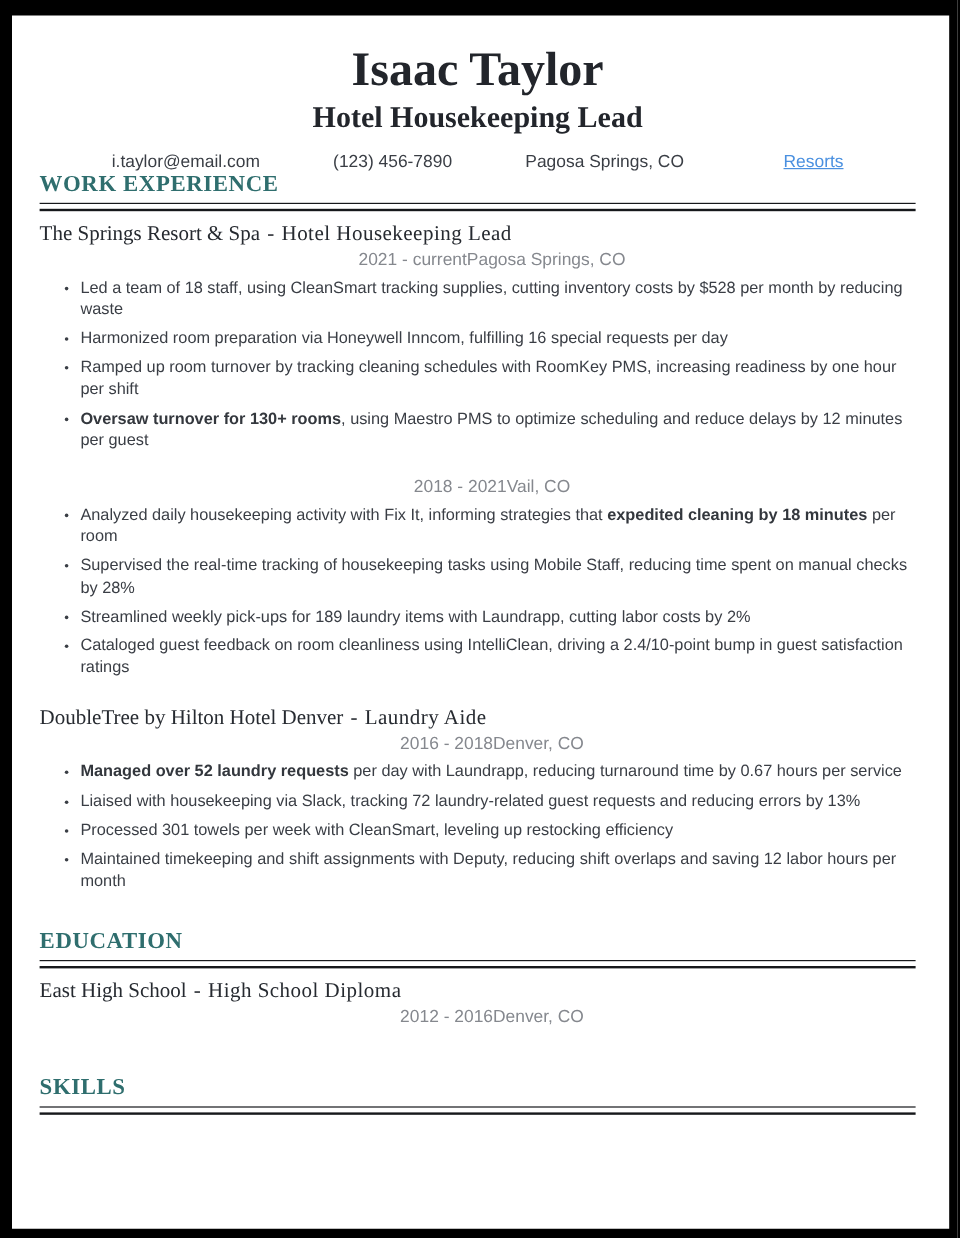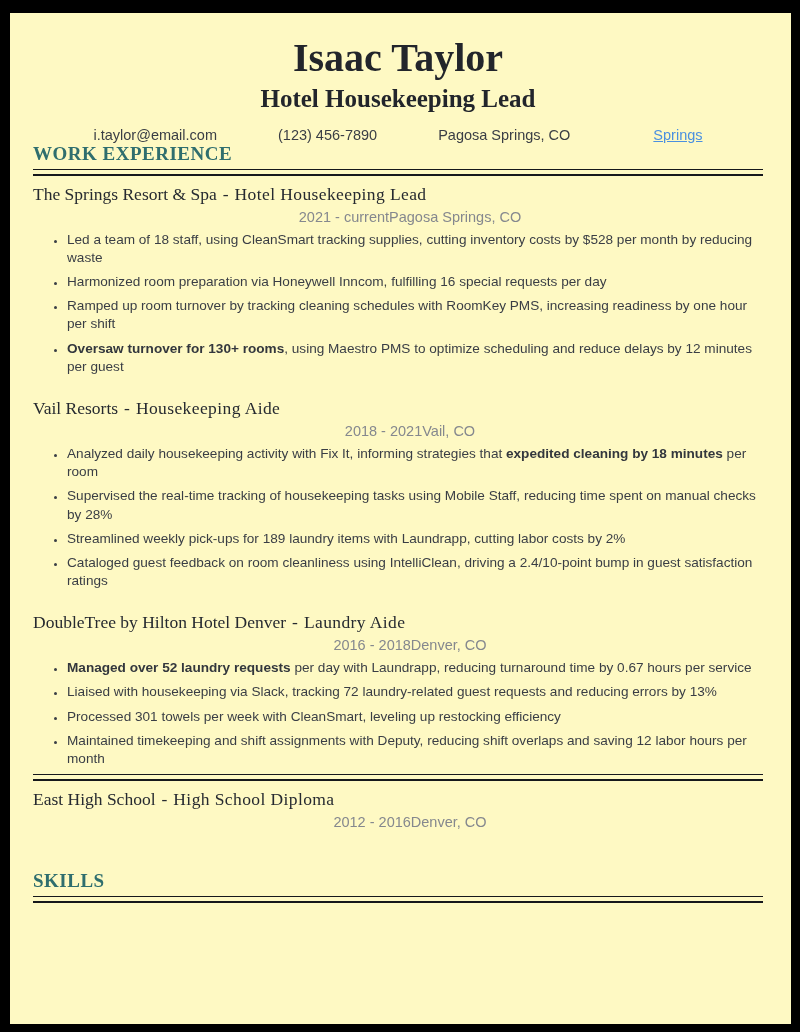--- a/index.html
+++ b/index.html
@@ -1,21 +1,21 @@
 <!DOCTYPE html>
 <html><head>
 <meta charset="utf-8">
 <style>
   html,body { margin:0; padding:0; background:#000; }
   .page {
     position: relative;
     width: 798px;
     height: 1032px;
     box-sizing: border-box;
-    background: #fef9c3;
+    background: #ffffff;
     border: solid #000000;
     border-width: 13px 7px 8px 10px;
     padding: 13px 28px 3px 23px;
     font-family: "Liberation Sans", "DejaVu Sans", sans-serif;
     color: #3a3e45;
     overflow: hidden;
   }
   
   .name {
     font-family: "Liberation Serif", "DejaVu Serif", serif;
@@ -112,21 +112,21 @@
 
 <div class="page">
 
   <header>
     <h1 class="name">Isaac Taylor</h1>
     <h2 class="subtitle">Hotel Housekeeping Lead</h2>
     <div class="contact-row">
       <span>i.taylor@email.com</span>
       <span>(123) 456-7890</span>
       <span>Pagosa Springs, CO</span>
-      <a href="#">Springs</a>
+      <a href="#">Resorts</a>
     </div>
   </header>
 
   <section class="sec-work">
     <h3 class="section-heading">WORK EXPERIENCE</h3>
     <div class="rule"></div>
     <div id="jobs-container">
   <div class="job">
     <div class="entry-title">
       <span class="company">The Springs Resort &amp; Spa</span><span class="dash">-</span><span class="role">Hotel Housekeeping Lead</span>
@@ -137,23 +137,20 @@
     </div>
     <ul class="bullets">
             <li><span>Led a team of 18 staff, using CleanSmart tracking supplies, cutting inventory costs by $528 per month by reducing waste</span></li>
             <li><span>Harmonized room preparation via Honeywell Inncom, fulfilling 16 special requests per day</span></li>
             <li><span>Ramped up room turnover by tracking cleaning schedules with RoomKey PMS, increasing readiness by one hour per shift</span></li>
             <li><span class="seg-bold">Oversaw turnover for 130+ rooms</span><span>, using Maestro PMS to optimize scheduling and reduce delays by 12 minutes per guest</span></li>
           </ul>
   </div>
 
   <div class="job">
-    <div class="entry-title">
-      <span class="company">Vail Resorts</span><span class="dash">-</span><span class="role">Housekeeping Aide</span>
-    </div>
     <div class="entry-meta">
       <span>2018 - 2021</span>
       <span>Vail, CO</span>
     </div>
     <ul class="bullets">
             <li><span>Analyzed daily housekeeping activity with Fix It, informing strategies that </span><span class="seg-bold">expedited cleaning by 18 minutes</span><span> per room</span></li>
             <li><span>Supervised the real-time tracking of housekeeping tasks using Mobile Staff, reducing time spent on manual checks by 28%</span></li>
             <li><span>Streamlined weekly pick-ups for 189 laundry items with Laundrapp, cutting labor costs by 2%</span></li>
             <li><span>Cataloged guest feedback on room cleanliness using IntelliClean, driving a 2.4/10-point bump in guest satisfaction ratings</span></li>
           </ul>
@@ -171,20 +168,21 @@
             <li><span class="seg-bold">Managed over 52 laundry requests</span><span> per day with Laundrapp, reducing turnaround time by 0.67 hours per service</span></li>
             <li><span>Liaised with housekeeping via Slack, tracking 72 laundry-related guest requests and reducing errors by 13%</span></li>
             <li><span>Processed 301 towels per week with CleanSmart, leveling up restocking efficiency</span></li>
             <li><span>Maintained timekeeping and shift assignments with Deputy, reducing shift overlaps and saving 12 labor hours per month</span></li>
           </ul>
   </div>
 </div>
   </section>
 
   <section class="sec-edu">
+    <h3 class="section-heading">EDUCATION</h3>
     <div class="rule"></div>
     <div class="edu-entry">
       <div class="entry-title">
         <span class="company">East High School</span><span class="dash">-</span><span class="role">High School Diploma</span>
       </div>
       <div class="entry-meta">
         <span>2012 - 2016</span>
         <span>Denver, CO</span>
       </div>
     </div>

